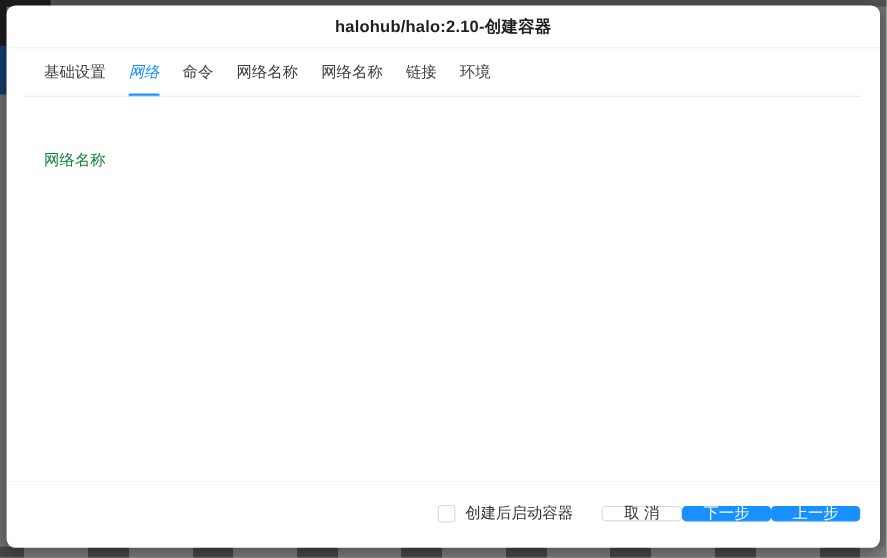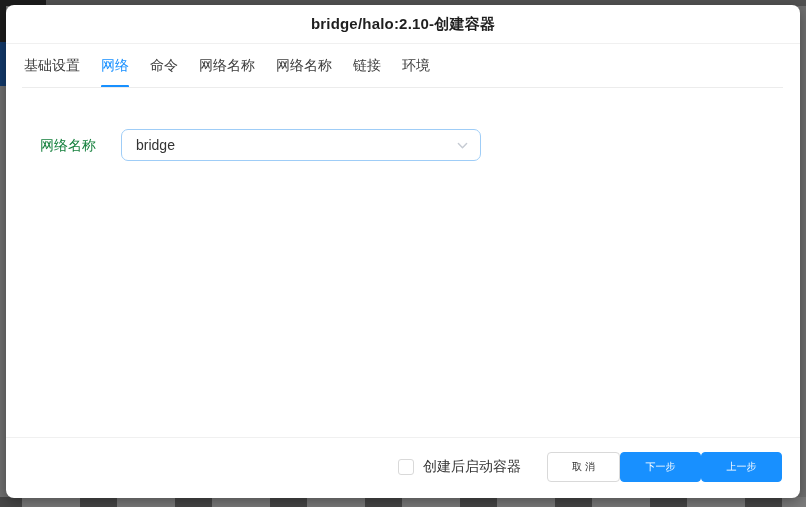--- a/index.html
+++ b/index.html
@@ -35,30 +35,30 @@
     display:flex;align-items:center;justify-content:center;
     border-bottom:1px solid #f0f0f0;
   }
   .dialog-title{
     font-size:15px;font-weight:700;color:#1f1f1f;letter-spacing:.2px;
   }
   
   .tab-bar{
     position:absolute;left:0;top:39px;width:100%;height:44px;
     display:flex;align-items:center;
-    padding-left:18px;
+    padding-left:34px;
   }
   .tab-bar-divider{
     position:absolute;left:16px;right:17px;top:82px;height:1px;background:#ececec;
   }
   .tab{
     position:relative;height:44px;display:inline-flex;align-items:center;
     margin-right:21px;font-size:14px;color:#3d3d3d;cursor:pointer;white-space:nowrap;
   }
-  .tab.active{color:var(--primary);}
+  .tab.active{color:var(--primary);font-style:italic;}
   .tab.active::after{
     content:"";position:absolute;left:0;right:0;bottom:0;height:3px;
     background:var(--primary);border-radius:1px;
   }
   
   .form-row{position:absolute;left:0;top:124px;width:100%;height:32px;}
   .form-label{
     position:absolute;left:34px;top:0;height:32px;line-height:32px;
     font-size:14px;color:#15803d;
   }
@@ -79,21 +79,21 @@
   .footer{
     position:absolute;right:18px;top:447px;height:30px;
     display:flex;align-items:center;
   }
   .checkbox-group{display:flex;align-items:center;margin-right:26px;cursor:pointer;}
   .checkbox{
     width:16px;height:16px;border:1px solid #d9d9d9;border-radius:3px;background:#fff;
   }
   .checkbox-label{margin-left:9px;font-size:14px;color:#333333;}
   .btn{
-    height:30px;border-radius:4px;font-size:10px;
+    height:14px;border-radius:4px;font-size:14px;
     display:inline-flex;align-items:center;justify-content:center;
     cursor:pointer;user-select:none;
     font-family:"Liberation Sans","DejaVu Sans",sans-serif;
   }
   .btn-default{
     width:73px;background:#ffffff;border:1px solid #d9d9d9;color:#333333;
   }
   .btn-primary{
     width:81px;background:var(--primary);border:1px solid var(--primary);color:#ffffff;
   }
@@ -103,44 +103,36 @@
 
 <div class="backdrop-top"></div>
 <div class="backdrop-top-left"></div>
 <div class="backdrop-left-black"></div>
 <div class="backdrop-left-navy"></div>
 <div class="backdrop-bottom"></div>
 
 <div class="dialog">
 
   <div class="dialog-header">
-    <span class="dialog-title">bridge/halo:2.10-创建容器</span>
+    <span class="dialog-title">halohub/halo:2.10-创建容器</span>
   </div>
 
   <div class="tab-bar">
     <span class="tab">基础设置</span>
     <span class="tab active">网络</span>
     <span class="tab">命令</span>
     <span class="tab">网络名称</span>
     <span class="tab">网络名称</span>
     <span class="tab">链接</span>
     <span class="tab">环境</span>
   </div>
   <div class="tab-bar-divider"></div>
 
   <div class="form-row">
     <span class="form-label">网络名称</span>
-    <div class="select-box">
-      <span class="select-value">bridge</span>
-      <span class="select-arrow">
-        <svg width="13" height="13" viewBox="0 0 12 12">
-            <path d="M2.2 4.2 L6 8 L9.8 4.2" fill="none" stroke="#c6cbd3" stroke-width="1.3" stroke-linecap="round" stroke-linejoin="round"></path>
-          </svg>
-      </span>
-    </div>
   </div>
 
   <div class="footer-divider"></div>
 
   <div class="footer">
     <span class="checkbox-group">
       <span class="checkbox"></span>
       <span class="checkbox-label">创建后启动容器</span>
     </span>
     <button class="btn btn-default">取 消</button>

